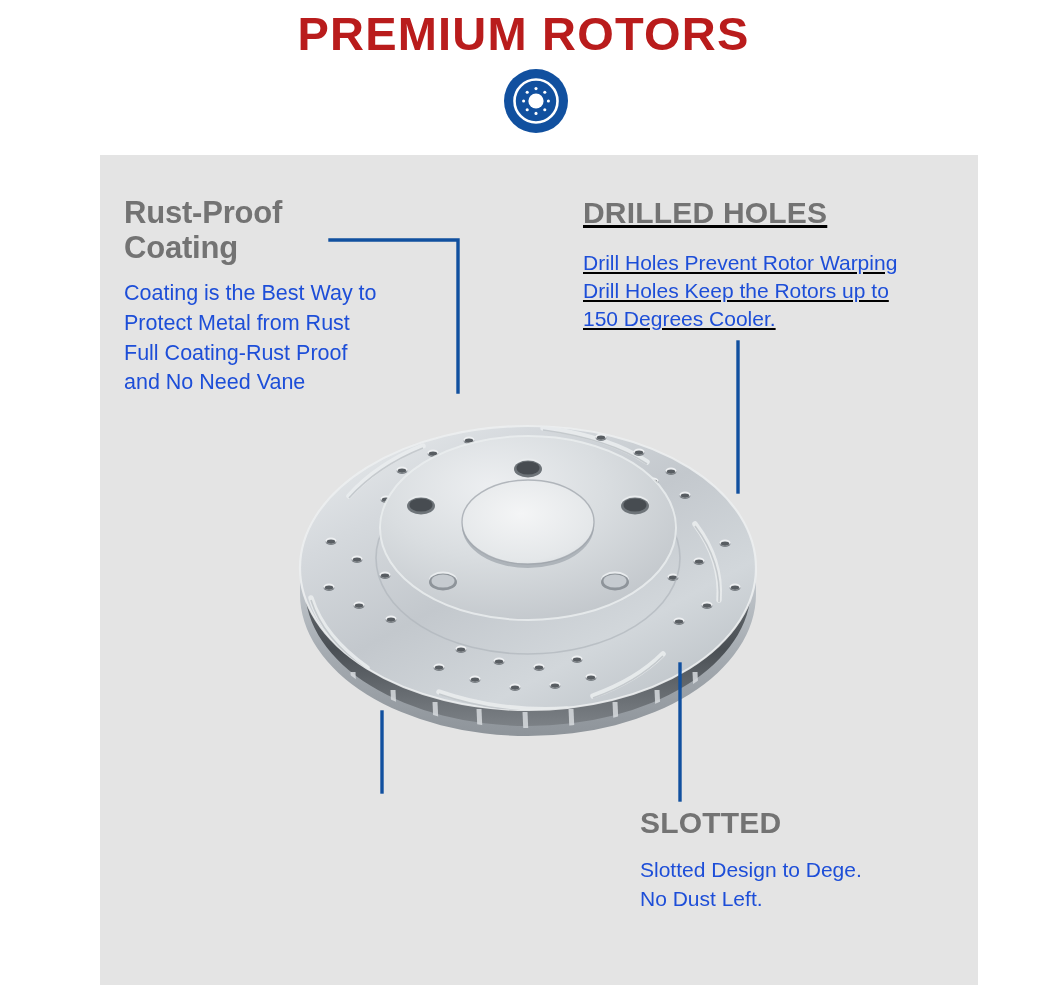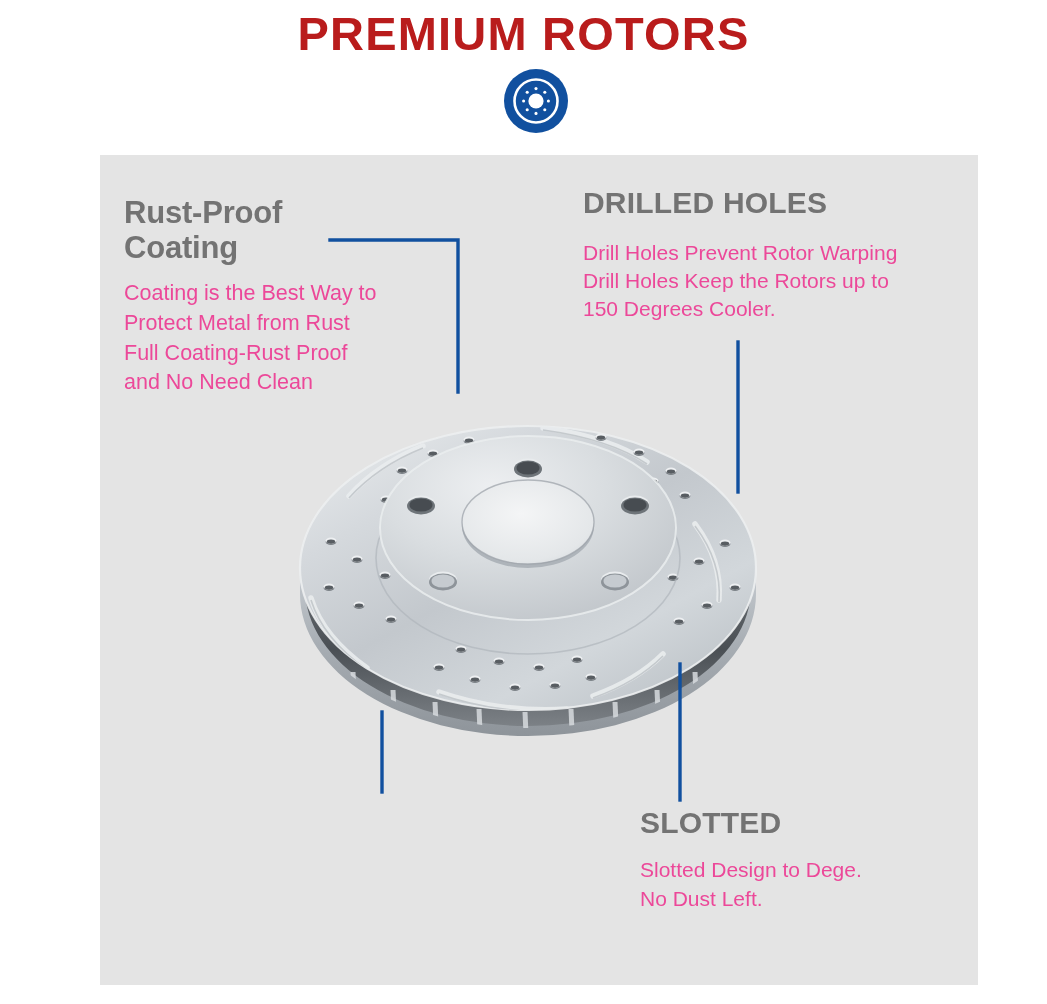--- a/index.html
+++ b/index.html
@@ -70,36 +70,36 @@
 
   
   .callout { position: absolute; }
   .callout .c-head {
     color: #737373;
     font-weight: bold;
     line-height: 1.12;
     margin-bottom: 6px;
   }
   .callout .c-body {
-    color: #ec4899;
+    color: #1d4ed8;
     line-height: 1.30;
     white-space: pre-line;
   }
 
   
   #callout-rust-proof-coating { left: 124px; top: 196px; width: 320px; }
   #callout-rust-proof-coating .c-head {
     font-size: 31px;
     letter-spacing: -0.2px;
     margin-bottom: 14px;
   }
   #callout-rust-proof-coating .c-body { font-size: 21.5px; line-height: 1.38; }
 
   
-  #callout-drilled-holes { left: 583px; top: 186px; width: 400px; }
+  #callout-drilled-holes { left: 583px; top: 196px; width: 400px; text-decoration: underline; }
   #callout-drilled-holes .c-head {
     font-size: 30px;
     letter-spacing: 0.2px;
     margin-bottom: 19px;
   }
   #callout-drilled-holes .c-body { font-size: 21px; line-height: 1.35; }
 
   
   #callout-vane-configuration { left: 124px; top: 806px; width: 430px; }
   #callout-vane-configuration .c-head {
@@ -401,21 +401,21 @@
 
     <line x1="680" y1="664" x2="680" y2="800" stroke="#11509F" stroke-width="3.4" stroke-linecap="square"></line>
   </svg>
 
   <div class="callout" id="callout-rust-proof-coating">
     <div class="c-head" style="white-space:pre-line">Rust-Proof
 Coating</div>
     <div class="c-body">Coating is the Best Way to
 Protect Metal from Rust
 Full Coating-Rust Proof
-and No Need Clean</div>
+and No Need Vane</div>
   </div>
 
   <div class="callout" id="callout-drilled-holes">
     <div class="c-head">DRILLED HOLES</div>
     <div class="c-body">Drill Holes Prevent Rotor Warping
 Drill Holes Keep the Rotors up to
 150 Degrees Cooler.</div>
   </div>
 
 

